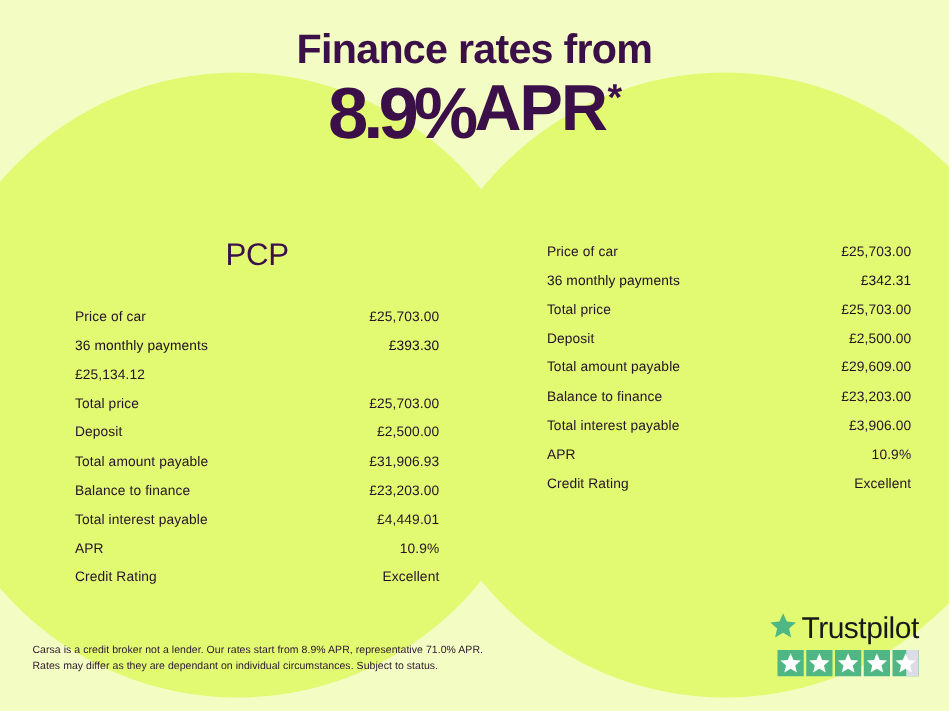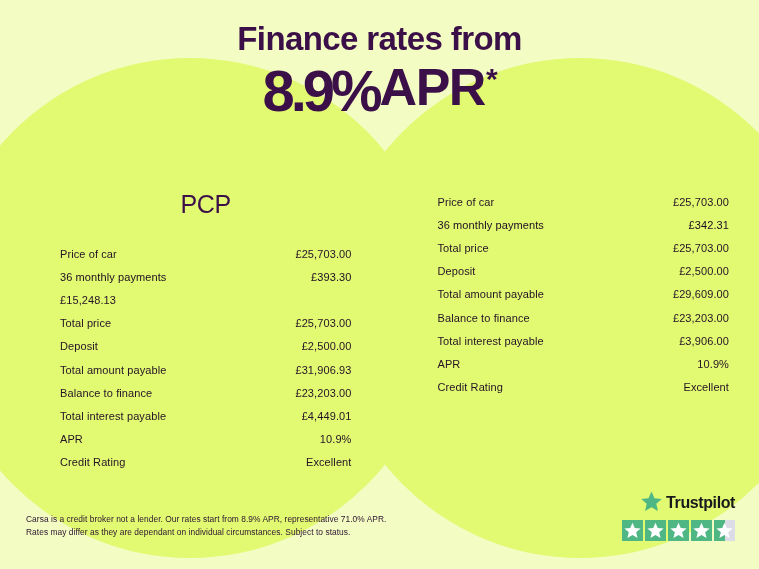--- a/index.html
+++ b/index.html
@@ -152,22 +152,22 @@
   }
   .tp-wordmark {
     display: flex;
     align-items: center;
     justify-content: flex-end;
     gap: 3px;
     height: 26px;
   }
   .tp-logo-star { display: block; }
   .tp-name {
-    font-size: 16px;
-    font-weight: bold;
+    font-size: 24px;
+    font-weight: normal;
     color: #17181c;
     letter-spacing: -0.4px;
     line-height: 1;
   }
   .tp-stars {
     display: flex;
     gap: 2px;
     justify-content: flex-end;
     margin-top: 4px;
   }
@@ -214,21 +214,21 @@
         <div class="rows">
           <div class="row">
             <span class="label">Price of car</span>
             <span class="value">£25,703.00</span>
           </div>
           <div class="row emph">
             <span class="label">36 monthly payments</span>
             <span class="value">£393.30</span>
           </div>
           <div class="row">
-            <span class="value">£15,248.13</span>
+            <span class="value">£25,134.12</span>
           </div>
           <div class="row">
             <span class="label">Total price</span>
             <span class="value">£25,703.00</span>
           </div>
           <div class="row">
             <span class="label">Deposit</span>
             <span class="value">£2,500.00</span>
           </div>
           <div class="row">

